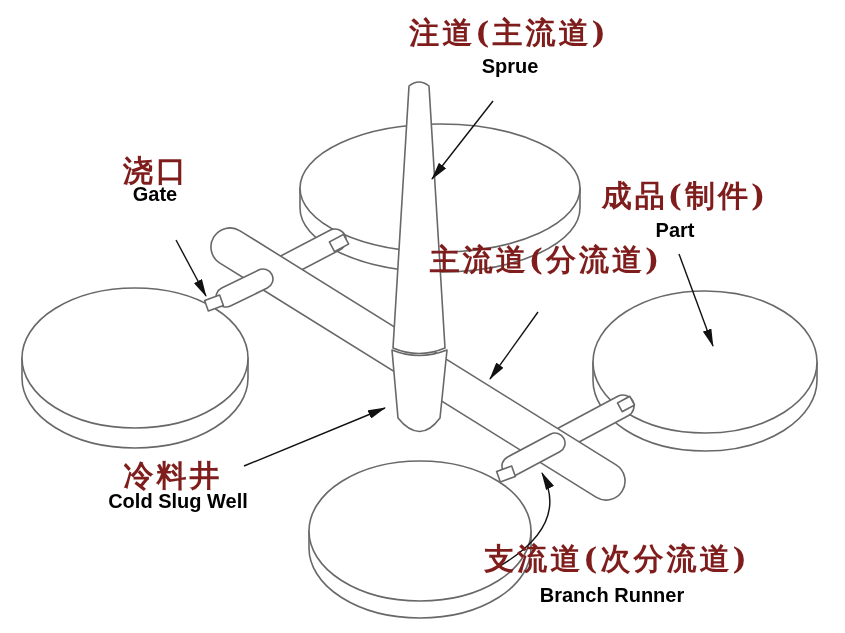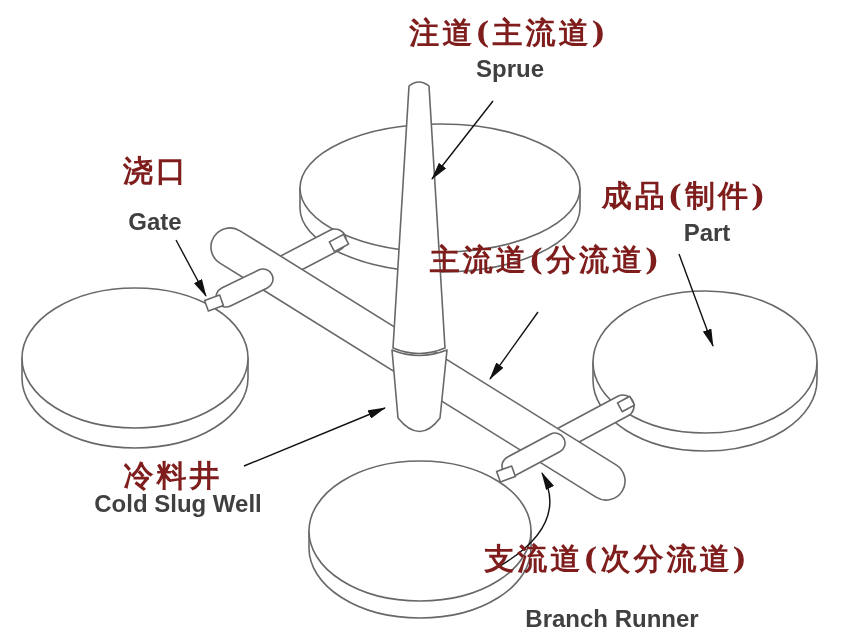--- a/index.html
+++ b/index.html
@@ -10,21 +10,21 @@
   .stage svg{position:absolute;left:0;top:0;}
   .wire{fill:#ffffff;stroke:#686868;stroke-width:1.6;stroke-linejoin:round;stroke-linecap:round;}
   .arrow{fill:none;stroke:#111111;stroke-width:1.4;}
   .lbl{position:absolute;transform:translateX(-50%);white-space:nowrap;line-height:1.05;text-align:center;}
   .lbl-zh{
     font-family:"DejaVu Serif","Liberation Serif",serif;
     font-weight:700;font-size:30px;color:#7f1d1d;letter-spacing:3px;
   }
   .lbl-en{
     font-family:"Liberation Sans",sans-serif;
-    font-weight:700;font-size:24px;color:#404040;
+    font-weight:700;font-size:20px;color:#000000;
   }
   .watermark{position:absolute;left:690px;top:571px;width:155px;height:62px;z-index:5;}
   .wm-name{
     position:absolute;left:78px;top:7px;
     font-family:"Liberation Sans",sans-serif;font-weight:700;
     font-size:26px;color:#8e969e;letter-spacing:1px;white-space:nowrap;
   }
   .wm-url{
     position:absolute;left:80px;top:40px;
     font-family:"Liberation Sans",sans-serif;font-weight:700;
@@ -82,27 +82,27 @@
     <path class="arrow" d="M 679 254 L 713 346" marker-end="url(#arrowhead)"></path>
     <path class="arrow" d="M 538 312 L 490 379" marker-end="url(#arrowhead)"></path>
     <path class="arrow" d="M 244 466 L 385 408" marker-end="url(#arrowhead)"></path>
     <path class="arrow" d="M 493 570 Q 571 527 542 473" marker-end="url(#arrowhead)"></path>
   </svg>
 
   <div class="lbl lbl-zh" style="left:509px;top:17px;">注道(主流道)</div>
   <div class="lbl lbl-en" style="left:510px;top:56px;">Sprue</div>
 
   <div class="lbl lbl-zh" style="left:156px;top:155px;">浇口</div>
-  <div class="lbl lbl-en" style="left:155px;top:209px;">Gate</div>
+  <div class="lbl lbl-en" style="left:155px;top:184px;">Gate</div>
 
   <div class="lbl lbl-zh" style="left:685px;top:180px;">成品(制件)</div>
-  <div class="lbl lbl-en" style="left:675px;top:220px;margin-left:32px;">Part</div>
+  <div class="lbl lbl-en" style="left:675px;top:220px;">Part</div>
 
   <div class="lbl lbl-zh" style="left:546px;top:244px;">主流道(分流道)</div>
 
   <div class="lbl lbl-zh" style="left:173px;top:452px;margin-top:8px;">冷料井</div>
   <div class="lbl lbl-en" style="left:178px;top:491px;">Cold Slug Well</div>
 
   <div class="lbl lbl-zh" style="left:617px;top:543px;">支流道(次分流道)</div>
-  <div class="lbl lbl-en" style="left:612px;top:585px;margin-top:21px;">Branch Runner</div>
+  <div class="lbl lbl-en" style="left:612px;top:585px;">Branch Runner</div>
 
 
 </div>
 
 </body></html>

